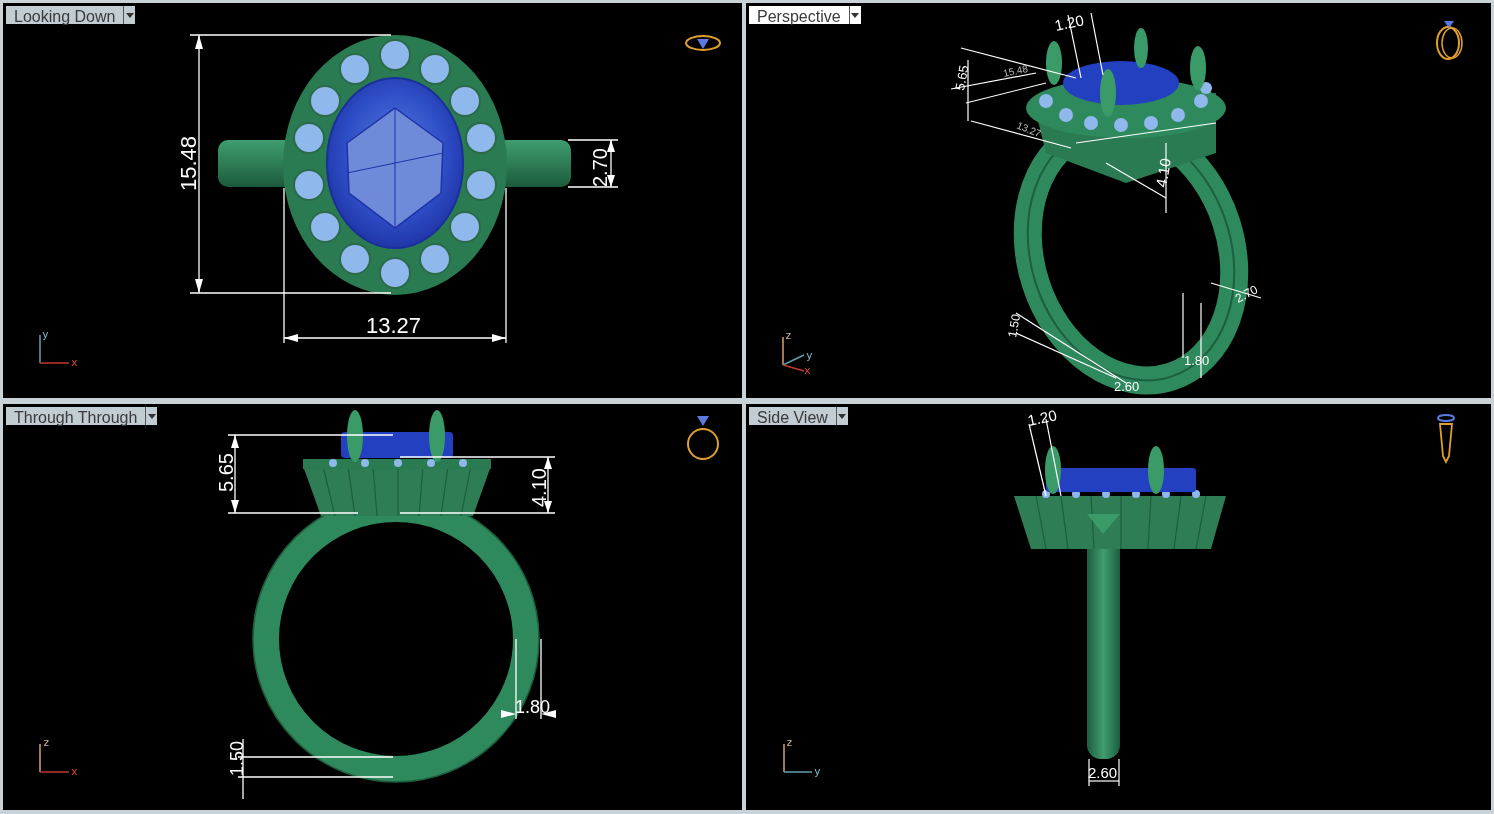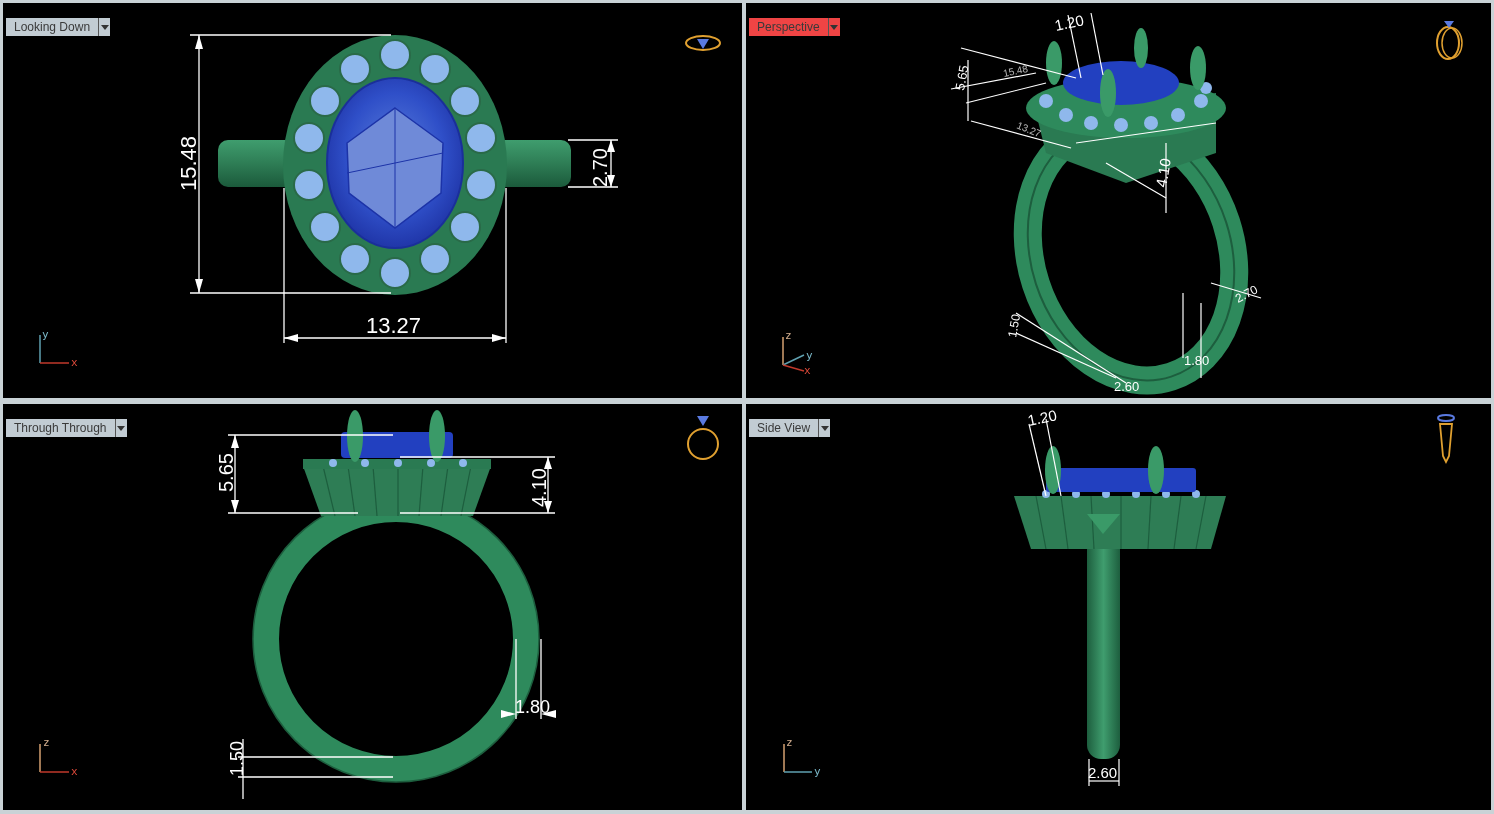--- a/index.html
+++ b/index.html
@@ -1,22 +1,22 @@
 <!DOCTYPE html>
 <html><head>
 <meta charset="utf-8">
 <style>
   html,body{margin:0;padding:0;background:#c9d2d6;}
   body{width:1494px;height:814px;position:relative;overflow:hidden;font-family:"Liberation Sans",sans-serif;}
   .vp{position:absolute;background:#000;overflow:hidden;}
   .vp svg.scene{position:absolute;left:0;top:0;}
-  .vp-label{position:absolute;left:3px;top:3px;height:18px;display:flex;align-items:stretch;font-size:12px;color:#3a3a3a;border-radius:0 0 3px 0;margin-top:12px;}
+  .vp-label{position:absolute;left:3px;top:3px;height:18px;display:flex;align-items:stretch;font-size:16px;color:#3a3a3a;border-radius:0 0 3px 0;}
   .vp-label .txt{padding:2px 8px 0 8px;background:#c2ccd3;}
   .vp-label .dd{width:11px;background:#c2ccd3;border-left:1px solid #555;display:flex;align-items:center;justify-content:center;}
-  .vp-label.active .txt,.vp-label.active .dd{background:#ef4444;}
+  .vp-label.active .txt,.vp-label.active .dd{background:#ffffff;}
   .dd-arrow{width:0;height:0;border-left:4px solid transparent;border-right:4px solid transparent;border-top:5px solid #333;}
   .dim{fill:#fff;font-family:"Liberation Sans",sans-serif;}
   .axis-lbl{font-family:"DejaVu Sans Mono",monospace;font-size:11px;}
 </style>
 </head>
 <body>
 
 <div class="vp" style="left:3px;top:3px;width:739px;height:395px;">
   <svg class="scene" width="739" height="395">
     <defs>

